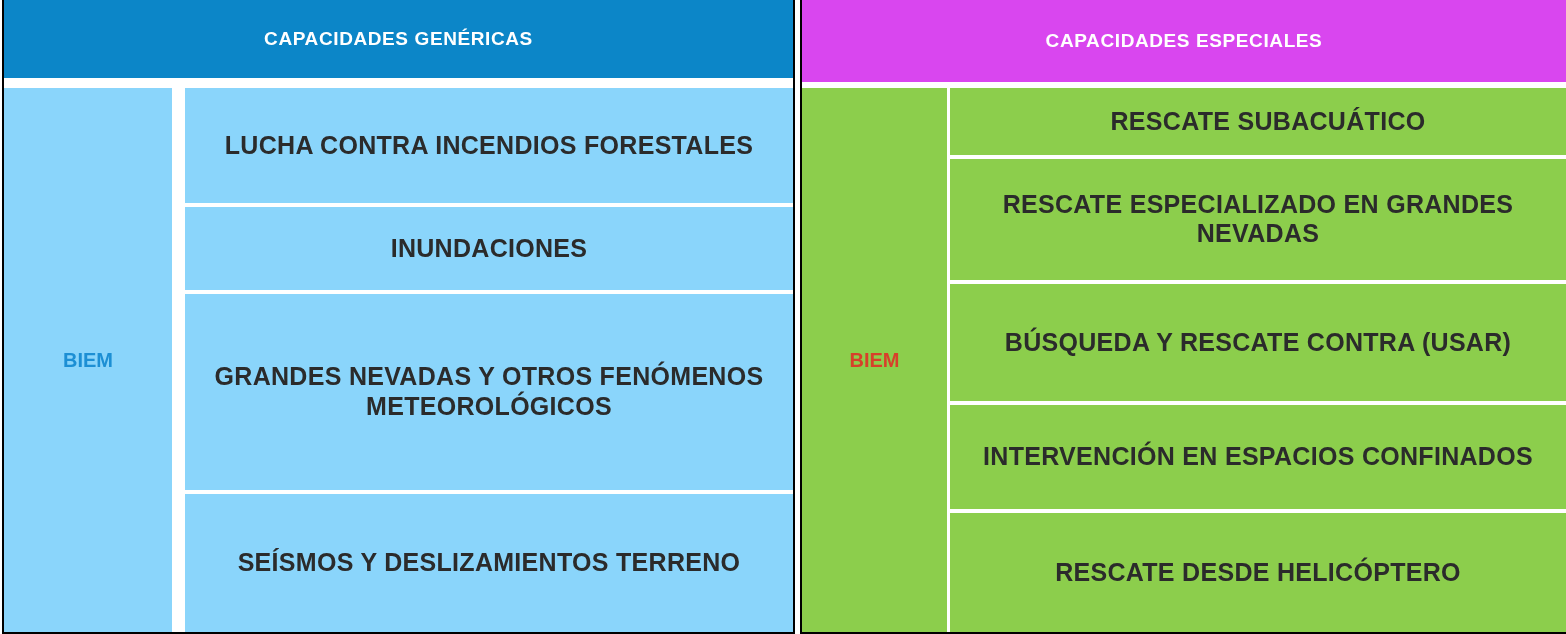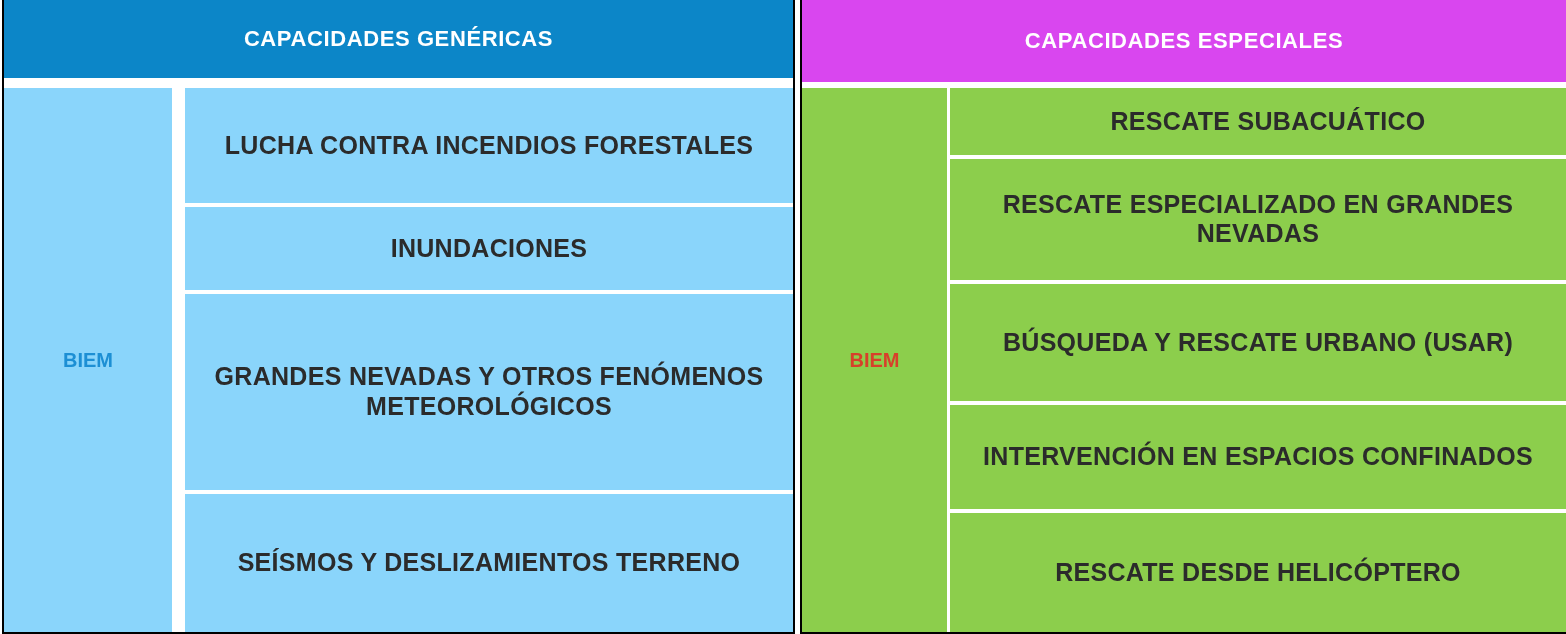--- a/index.html
+++ b/index.html
@@ -30,21 +30,21 @@
     height: 634px;
     box-sizing: border-box;
   }
 
   .cap-header {
     display: flex;
     align-items: center;
     justify-content: center;
     color: #ffffff;
     font-weight: bold;
-    font-size: 22px;
+    font-size: 19px;
     letter-spacing: 0.6px;
     box-sizing: border-box;
     flex: 0 0 auto;
   }
 
   .cap-body {
     display: flex;
     flex: 1 1 auto;
     min-height: 0;
     box-sizing: border-box;
@@ -183,21 +183,21 @@
 
     <div class="cap-header">CAPACIDADES ESPECIALES</div>
 
     <div class="cap-body">
 
       <div class="biem-col">BIEM</div>
 
       <div class="rows-col">
         <div class="cap-row">RESCATE SUBACUÁTICO</div>
         <div class="cap-row">RESCATE ESPECIALIZADO EN GRANDES NEVADAS</div>
-        <div class="cap-row">BÚSQUEDA Y RESCATE URBANO (USAR)</div>
+        <div class="cap-row">BÚSQUEDA Y RESCATE CONTRA (USAR)</div>
         <div class="cap-row">INTERVENCIÓN EN ESPACIOS CONFINADOS</div>
         <div class="cap-row">RESCATE DESDE HELICÓPTERO</div>
       </div>
 
     </div>
   </div>
 
 </div>
 
 </body></html>

